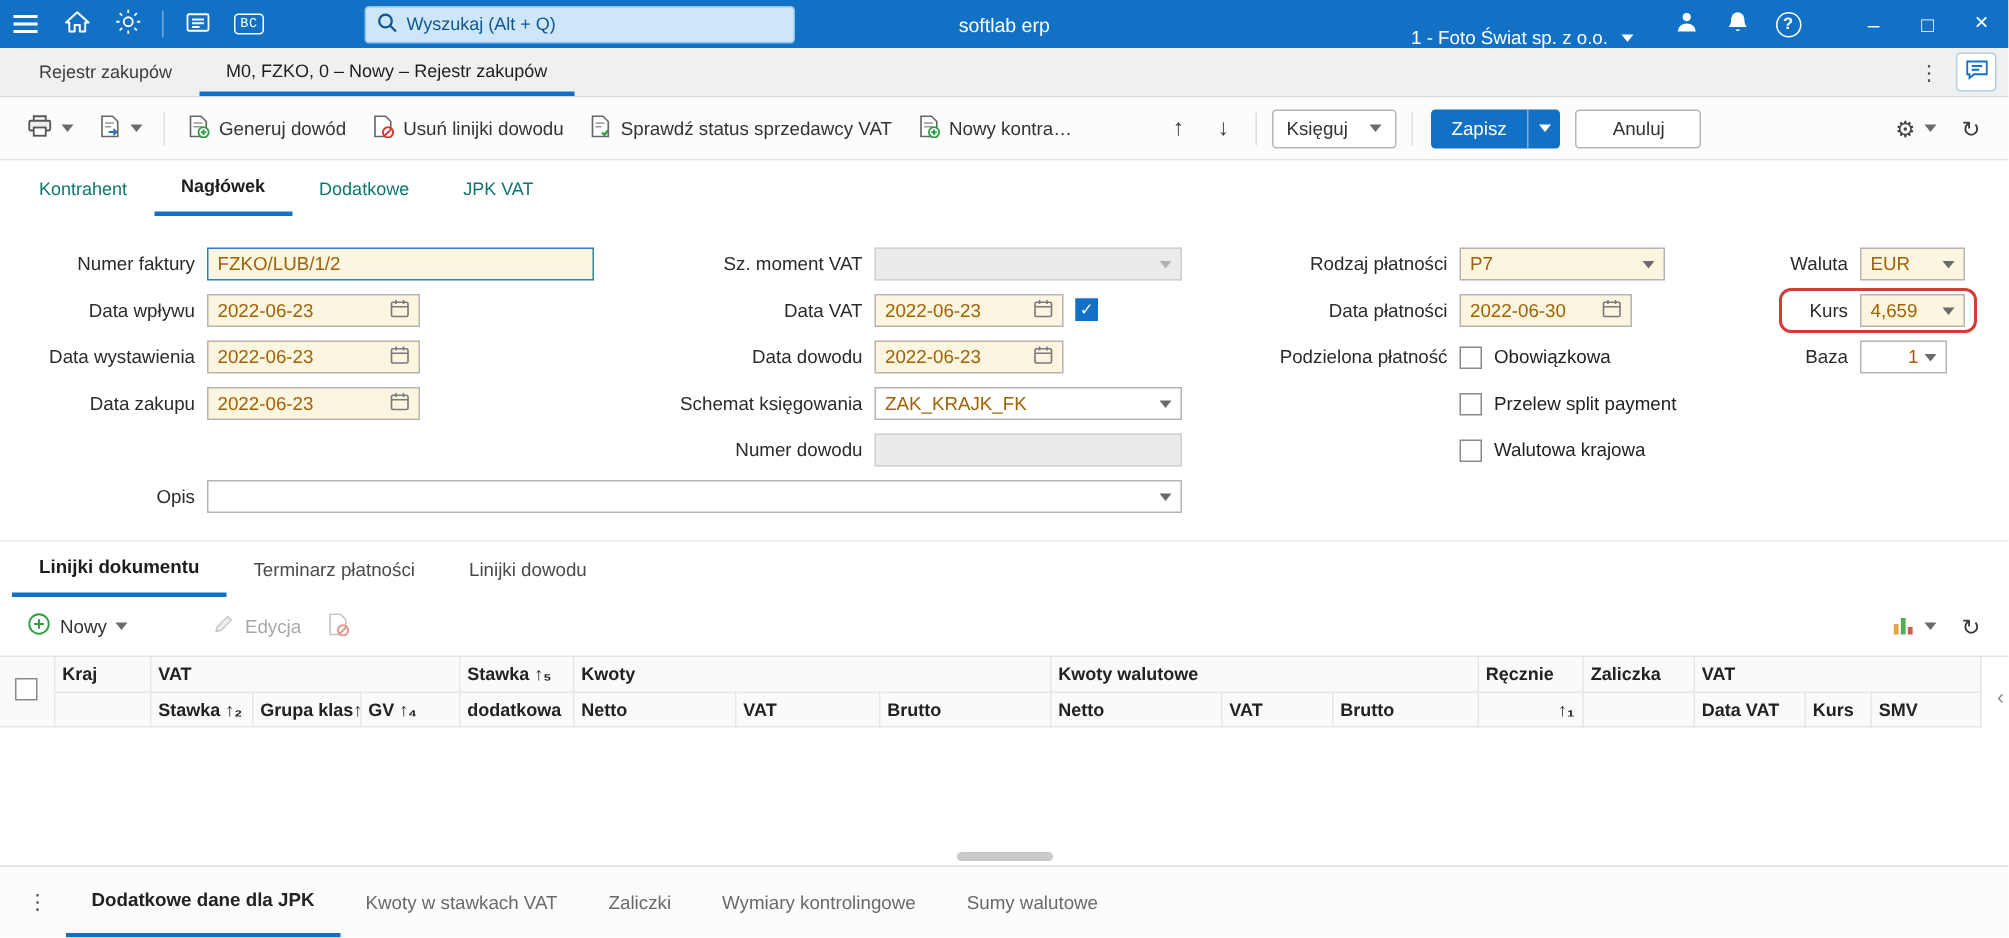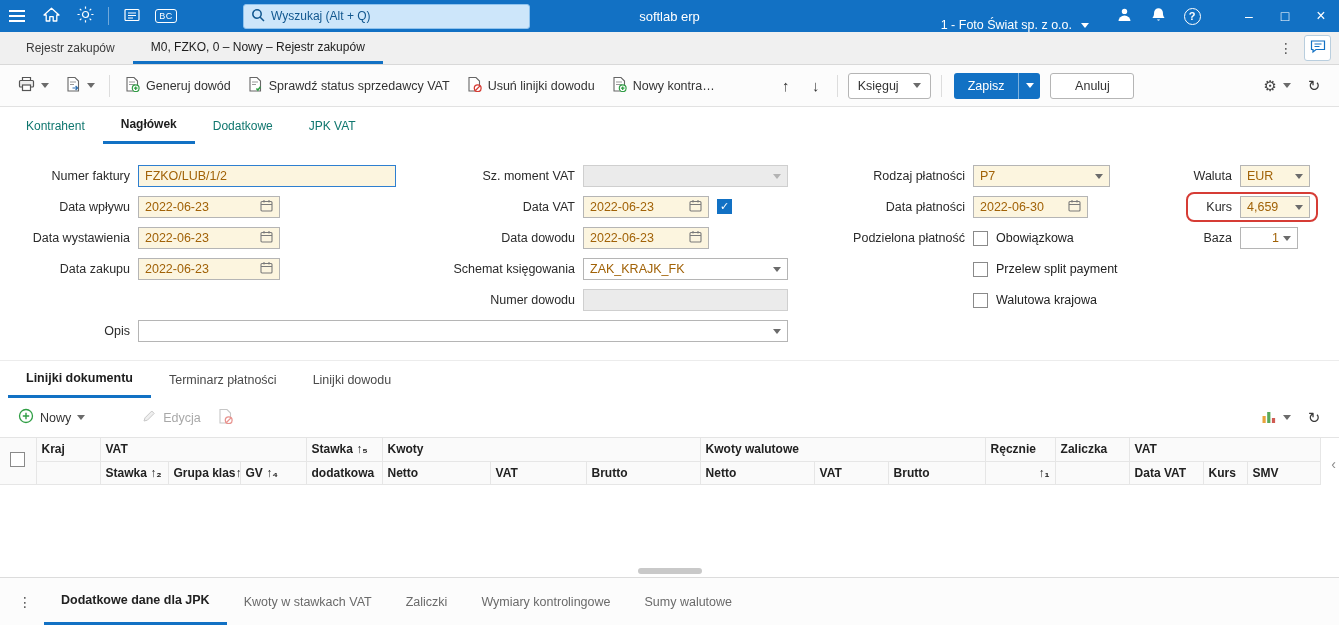--- a/index.html
+++ b/index.html
@@ -8,21 +8,21 @@
     font-family: "Liberation Sans", "DejaVu Sans", sans-serif;
     font-size: 12px; color: #333; background: #fff; position: relative;
   }
   button { background: none; border: none; font: inherit; color: inherit; padding: 0; }
 
   
   .topbar { height: 32px; background: var(--accent, #1271c4); display: flex; align-items: center; color: #fff; position: relative; }
   .tb-ic { width: 34px; height: 32px; display: flex; align-items: center; justify-content: center; flex: 0 0 auto; }
   .hamburger i { display: block; width: 16px; height: 2px; background: #fff; margin: 3px 0; }
   .tb-sep { width: 1px; height: 18px; background: rgba(255,255,255,.4); margin: 0 6px; }
-  .bc-badge { border: 1px solid #fff; border-radius: 3px; font-size: 9px; padding: 1px 3px; letter-spacing: .5px; }
+  .bc-badge { border: 1px solid #fff; border-radius: 3px; font-size: 9px; padding: 1px 3px; letter-spacing: .5px; font-family: Liberation Mono, monospace; }
   .search { margin-left: 60px; width: 287px; height: 25px; background: #cde6fa; border: 1px solid #8fc3ee; border-radius: 3px; display: flex; align-items: center; padding: 0 7px; gap: 6px; }
   .search input { flex: 1; background: transparent; border: none; outline: none; font: inherit; color: #11578f; }
   .search input::placeholder { color: #11578f; opacity: 1; }
   .app-title { position: absolute; left: 50%; transform: translateX(-50%); font-size: 13px; color: #fff; }
   .tb-right { margin-left: auto; display: flex; align-items: flex-end; height: 32px; }
   .company { display: flex; align-items: center; gap: 9px; margin-right: 18px; font-size: 12.5px; }
   .help-circle { width: 17px; height: 17px; border: 1.3px solid #fff; border-radius: 50%; display: flex; align-items: center; justify-content: center; font-size: 11px; font-weight: bold; }
   .winbtn { width: 36px; height: 32px; display: flex; align-items: center; justify-content: center; font-size: 14px; }
   .winbtn.close { font-size: 16px; }
   .wingap { width: 22px; }
@@ -209,32 +209,32 @@
           <path d="M3 1.5h7l3.5 3.5V15H3z" fill="#fff" stroke="#666" stroke-width="1.1"></path>
           <path d="M5 6h6M5 8.5h6" stroke="#999" stroke-width="1"></path>
           <circle cx="11.7" cy="12.2" r="3.4" fill="#fff" stroke="#2f9e44" stroke-width="1.2"></circle>
           <path d="M11.7 10.4v3.6M9.9 12.2h3.6" stroke="#2f9e44" stroke-width="1.3"></path>
         </svg></span>
     <span>Generuj dowód</span>
   </button>
   <button class="tbar-btn">
     <span><svg width="16" height="16" viewBox="0 0 16 16">
           <path d="M3 1.5h7l3.5 3.5V15H3z" fill="#fff" stroke="#666" stroke-width="1.1"></path>
+          <circle cx="11.7" cy="12.2" r="3.4" fill="#fff" stroke="#d63b33" stroke-width="1.3"></circle>
+          <path d="M9.4 14.5l4.6-4.6" stroke="#d63b33" stroke-width="1.3"></path>
+        </svg></span>
+    <span>Usuń linijki dowodu</span>
+  </button>
+  <button class="tbar-btn">
+    <span><svg width="16" height="16" viewBox="0 0 16 16">
+          <path d="M3 1.5h7l3.5 3.5V15H3z" fill="#fff" stroke="#666" stroke-width="1.1"></path>
           <path d="M5 6h6M5 8.5h4" stroke="#999" stroke-width="1"></path>
           <path d="M9.4 12.4l1.5 1.6 2.6-3.2" fill="none" stroke="#2f9e44" stroke-width="1.5"></path>
         </svg></span>
     <span>Sprawdź status sprzedawcy VAT</span>
-  </button>
-  <button class="tbar-btn">
-    <span><svg width="16" height="16" viewBox="0 0 16 16">
-          <path d="M3 1.5h7l3.5 3.5V15H3z" fill="#fff" stroke="#666" stroke-width="1.1"></path>
-          <circle cx="11.7" cy="12.2" r="3.4" fill="#fff" stroke="#d63b33" stroke-width="1.3"></circle>
-          <path d="M9.4 14.5l4.6-4.6" stroke="#d63b33" stroke-width="1.3"></path>
-        </svg></span>
-    <span>Usuń linijki dowodu</span>
   </button>
   <button class="tbar-btn">
     <span><svg width="16" height="16" viewBox="0 0 16 16">
           <path d="M3 1.5h7l3.5 3.5V15H3z" fill="#fff" stroke="#666" stroke-width="1.1"></path>
           <path d="M5 6h6M5 8.5h6" stroke="#999" stroke-width="1"></path>
           <circle cx="11.7" cy="12.2" r="3.4" fill="#fff" stroke="#2f9e44" stroke-width="1.2"></circle>
           <path d="M11.7 10.4v3.6M9.9 12.2h3.6" stroke="#2f9e44" stroke-width="1.3"></path>
         </svg></span>
     <span>Nowy kontra…</span>
   </button>

